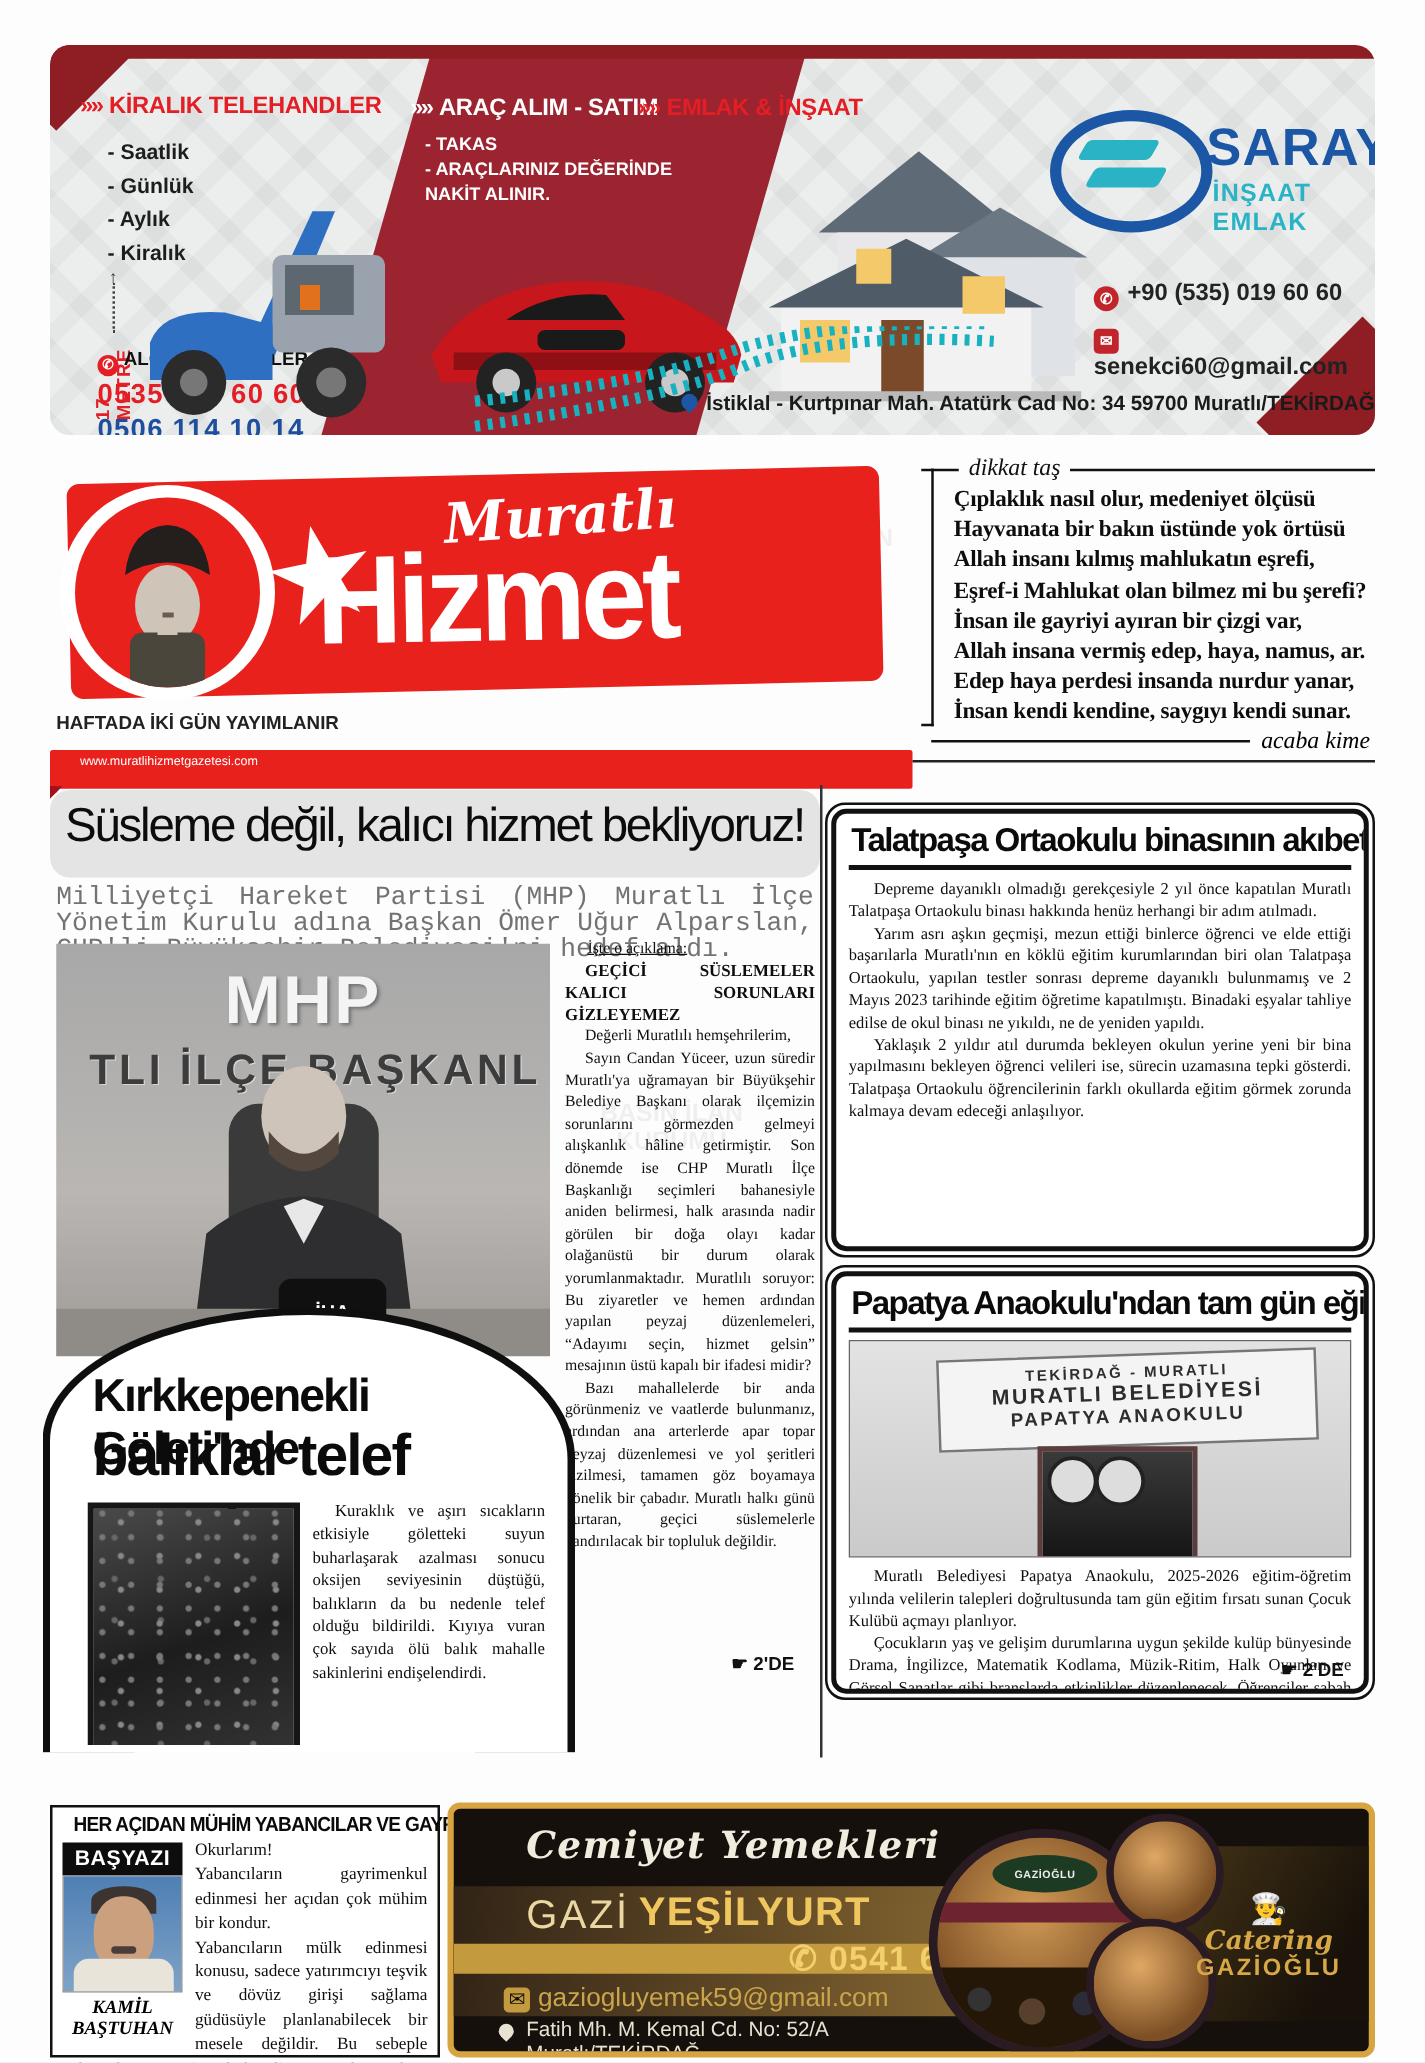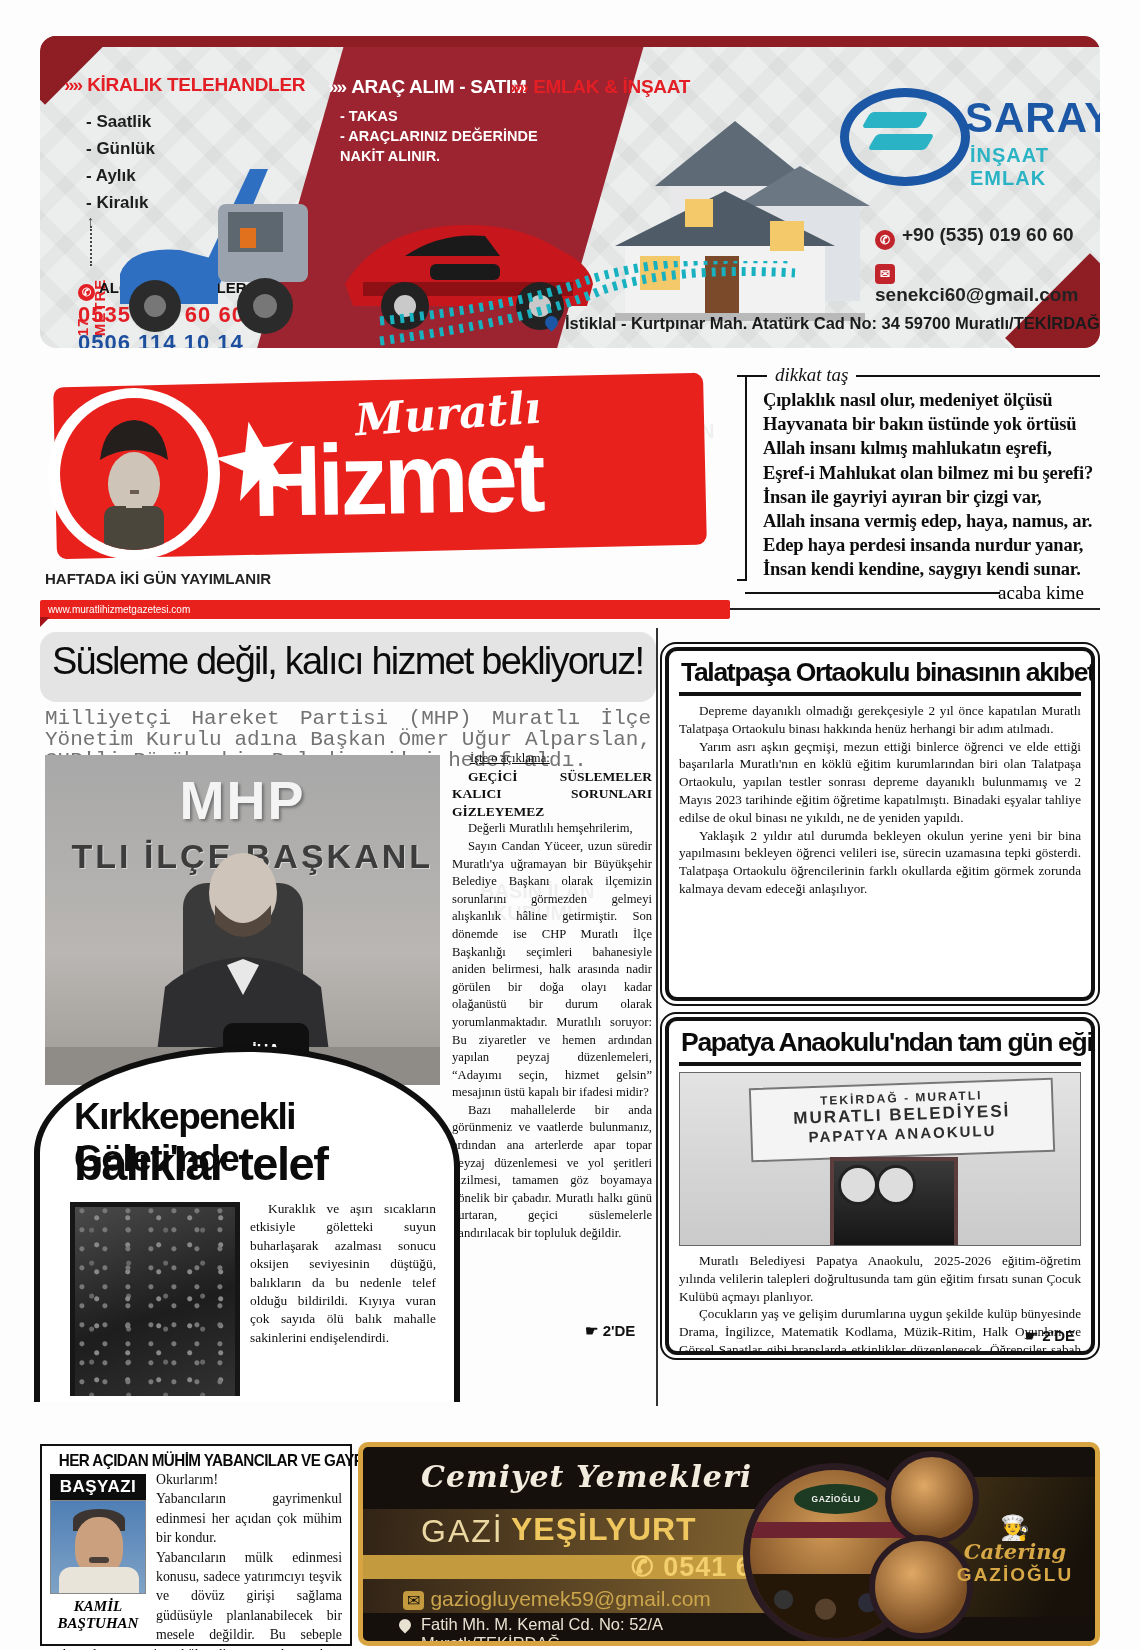--- a/index.html
+++ b/index.html
@@ -57,35 +57,35 @@
   #mast-banner{left:55px;top:380px;width:650px;height:172px;background:#e8211d;border-radius:10px;transform:rotate(-1.3deg);}
   #mast-circle{left:48px;top:388px;width:172px;height:172px;background:#fff;border-radius:50%;}
   #mast-inner{left:60px;top:398px;width:148px;height:152px;background:#e8211d;border-radius:50%;overflow:hidden;}
   #mast-star{left:210px;top:408px;color:#fff;font-size:104px;line-height:104px;transform:rotate(-12deg);}
   #mast-script{left:355px;top:388px;color:#fff;font-family:"DejaVu Serif",serif;font-style:italic;font-weight:bold;
                font-size:44px;transform:rotate(-4deg);}
   #mast-main{left:252px;top:424px;color:#fff;font-weight:bold;font-size:100px;letter-spacing:-4px;
              transform:scaleX(.95) rotate(-1deg);transform-origin:left top;}
   #mast-left{left:45px;top:570px;font-weight:bold;font-size:15px;color:#222;}
   #mast-date{left:0;top:570px;width:708px;text-align:right;font-weight:bold;font-size:15px;color:#222;}
-  #urlbar{left:40px;top:600px;width:690px;height:19px;background:#e8211d;border-radius:2px;color:#fff;
-          font-size:10px;line-height:19px;padding-left:8px;box-sizing:border-box;}
+  #urlbar{left:40px;top:600px;width:690px;height:31px;background:#e8211d;border-radius:2px;color:#fff;
+          font-size:10px;line-height:19px;padding-left:24px;box-sizing:border-box;}
   #urlbar:after{content:"";position:absolute;left:0;bottom:-8px;border:5px solid transparent;border-top-color:#a31218;border-left-color:#a31218;}
   #topline-right{left:730px;top:608px;width:370px;height:2px;background:#222;}
 
   
   #poem{left:735px;top:366px;width:365px;height:226px;}
   #poem .label{position:absolute;left:32px;top:-2px;font-family:"Liberation Serif",serif;font-style:italic;
                font-size:19px;color:#111;background:#fdfdfd;padding:0 8px;z-index:2;}
   #poem .toprule{position:absolute;left:10px;top:9px;width:355px;height:2px;background:#111;}
   #poem .leftrule{position:absolute;left:10px;top:9px;width:2px;height:206px;background:#111;}
   #poem .leftcurl{position:absolute;left:2px;width:10px;height:2px;background:#111;}
   #poem .lines{position:absolute;left:28px;top:22px;width:335px;font-family:"Liberation Serif",serif;
                font-weight:bold;font-size:18.5px;line-height:24.2px;color:#0d0d0d;letter-spacing:-.2px;}
-  #poem .sig{position:absolute;right:16px;bottom:-12px;font-family:"Liberation Serif",serif;font-size:19px;}
+  #poem .sig{position:absolute;right:4px;bottom:-12px;font-family:"Liberation Serif",serif;font-style:italic;font-size:19px;}
   #poem .botrule{position:absolute;left:10px;bottom:-2px;width:255px;height:2px;background:#111;}
 
   
   #vdiv{left:656px;top:628px;width:2px;height:778px;background:#333;}
 
   
   #mainhead{left:40px;top:632px;width:616px;height:70px;background:#e4e4e4;border-radius:16px;}
   #mainhead .t{position:absolute;left:12px;top:8px;font-weight:normal;font-size:38px;letter-spacing:-1.8px;color:#0c0c0c;}
   #mainlead{left:45px;top:708px;width:606px;font-family:Liberation Mono, monospace;font-size:21px;line-height:21px;text-align:justify;color:#737373;}
   #mainphoto{left:45px;top:755px;width:395px;height:330px;background:linear-gradient(180deg,#a8a8a8,#b9b6b3 60%,#9e9a96);overflow:hidden;}

